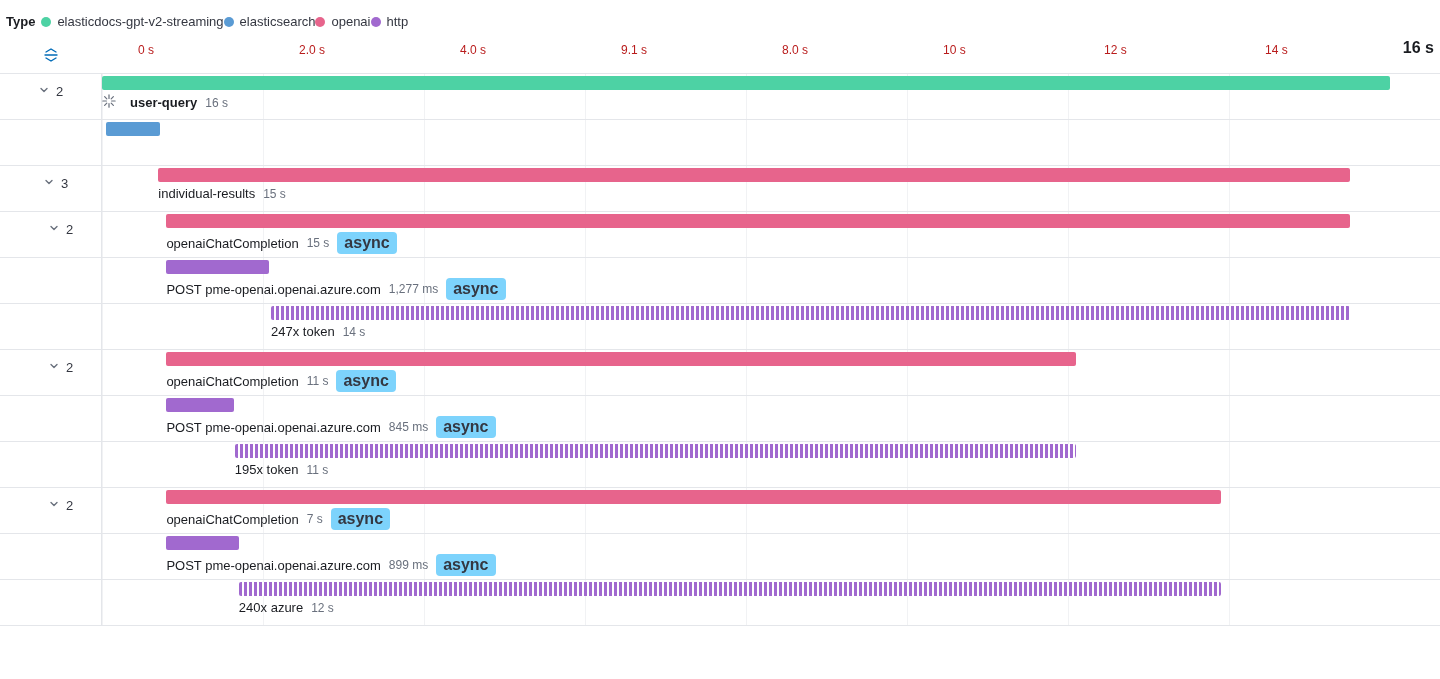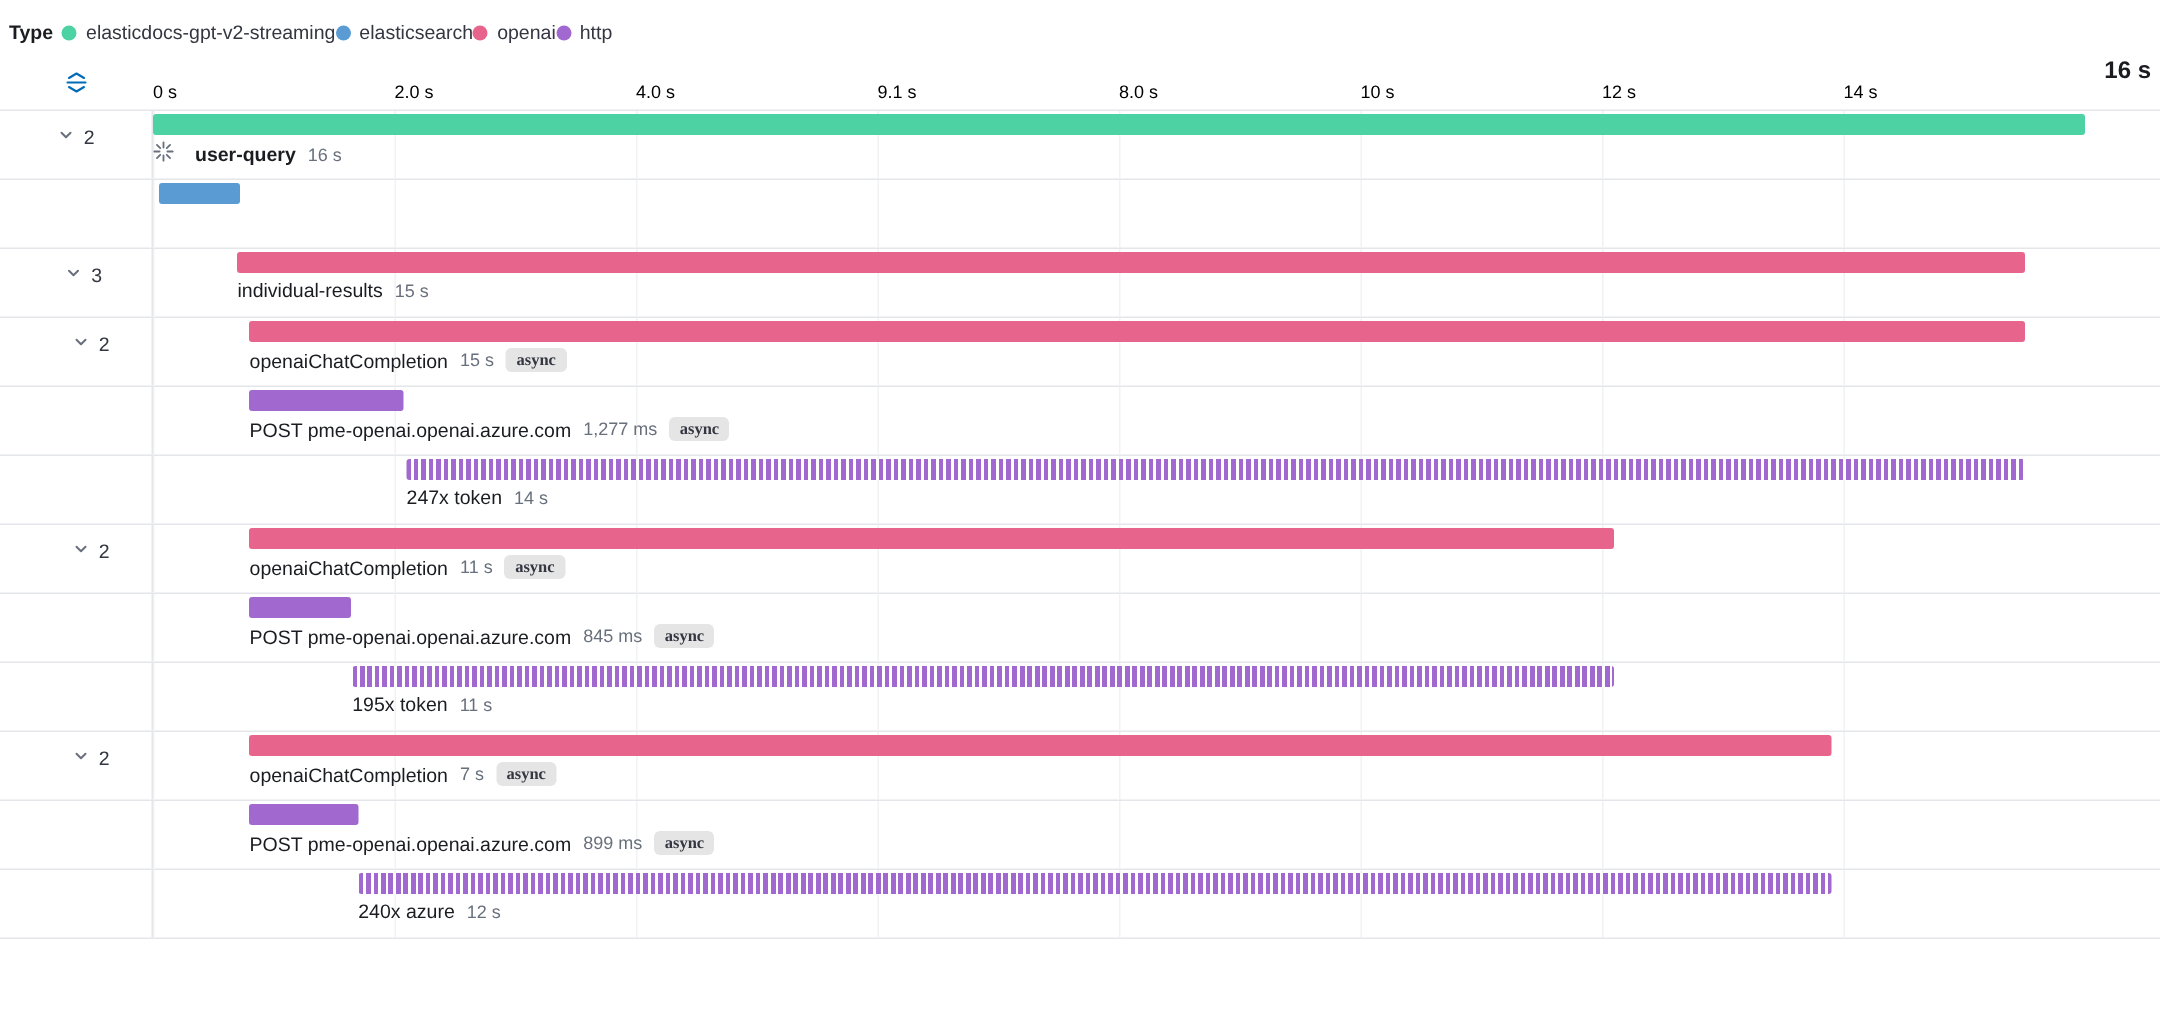--- a/index.html
+++ b/index.html
@@ -10,38 +10,38 @@
   .legend .label { font-weight: 700; margin-right: 6px; }
   .legend .item { display: flex; align-items: center; gap: 6px; color: #343741; }
   .swatch { width: 10px; height: 10px; border-radius: 50%; display: inline-block; }
 
   .chart-area { position: relative; width: 100%; }
   .timeline-header { display: flex; align-items: center; height: 34px; }
   .gutter { flex: 0 0 102px; display: flex; align-items: center; justify-content: center; }
   .collapse-all { color: #006bb8; cursor: pointer; }
   .timeline { flex: 1; position: relative; height: 100%; margin-right: 50px; }
   .ticks { position: relative; height: 100%; }
-  .tick { position: absolute; top: 15px; height: 100%; font-size: 12px; color: #000000; }
+  .tick { position: absolute; top: 4px; height: 100%; font-size: 12px; color: #b91c1c; margin-left: 36px; }
   .max-tick { position: absolute; right: -44px; top: 0; font-weight: 700; font-size: 16px; color: #1a1c21; }
 
   .rows { border-top: 1px solid #e4e6ea; }
   .row { display: flex; border-bottom: 1px solid #e4e6ea; min-height: 46px; }
   .row .gutter { border-right: 1px solid #e4e6ea; flex: 0 0 102px; display: flex; align-items: flex-start; padding: 10px 12px; gap: 6px; color: #343741; }
   .chev { cursor: pointer; color: #69707d; }
   .row .track { flex: 1; position: relative; margin-right: 50px; padding: 8px 0 8px 0; }
   .gridlines { position: absolute; top: 0; bottom: 0; left: 0; right: 0; pointer-events: none; }
   .grid { position: absolute; top: 0; bottom: 0; width: 1px; background: #f1f2f4; }
 
   .bar { position: absolute; height: 14px; border-radius: 2px; top: 2px; }
   .bar.striped { background-image: repeating-linear-gradient(90deg, var(--c) 0, var(--c) 3px, #fff 3px, #fff 5px); }
   .textline { position: absolute; top: 20px; display: flex; align-items: center; gap: 8px; white-space: nowrap; }
   .textline .name { color: #1a1c21; }
   .textline .dur { color: #69707d; font-size: 12px; }
   .textline.bold .name { font-weight: 700; }
-  .tag { background: #e5e5e5; color: #343741; font-weight: 700; font-size: 11px; padding: 2px 7px; border-radius: 4px; font-family: Liberation Serif, serif; }
+  .tag { background: #7dd3fc; color: #343741; font-weight: 700; font-size: 16px; padding: 2px 7px; border-radius: 4px; font-family: Liberation Sans, sans-serif; }
   .icon-inline { color: #69707d; margin-right: 6px; }
 </style>
 </head>
 <body>
 
 <div class="page">
 
   <div class="legend">
     <span class="label">Type</span>
     <div id="legend-items" style="display: contents;"></div>

